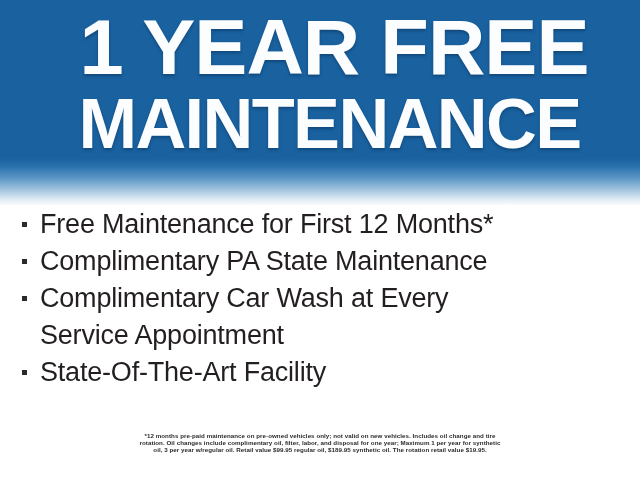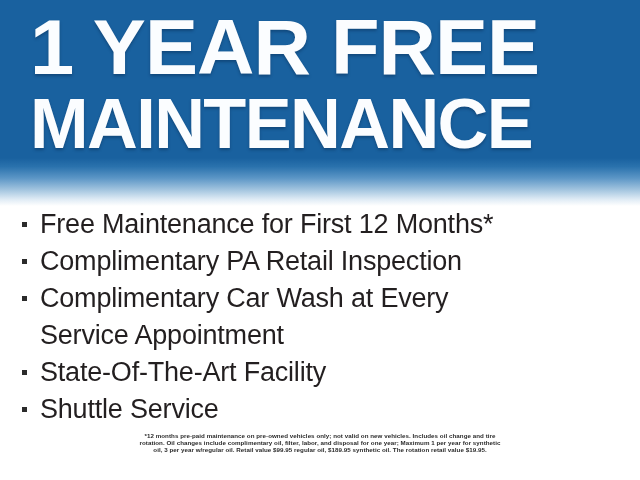--- a/index.html
+++ b/index.html
@@ -23,20 +23,21 @@
 
   
   .header {
     position: absolute;
     left: 0;
     top: 0;
     width: 640px;
     height: 166px;
     background: #19619f;
     overflow: hidden;
+    text-align: center;
   }
 
   .headline {
     position: absolute;
     left: 30px;
     top: 7px;
     width: 596px;
   }
 
   .headline-line {
@@ -154,34 +155,30 @@
 
   <div class="fade"></div>
 
   <ul class="bullets">
     <li class="bullet-item">
       <span class="bullet-marker"></span>
       <span class="bullet-text">Free Maintenance for First 12 Months*</span>
     </li>
     <li class="bullet-item">
       <span class="bullet-marker"></span>
-      <span class="bullet-text">Complimentary PA Retail Inspection</span>
+      <span class="bullet-text">Complimentary PA State Maintenance</span>
     </li>
     <li class="bullet-item">
       <span class="bullet-marker"></span>
       <span class="bullet-text wrapped">Complimentary Car Wash at Every
 Service Appointment</span>
     </li>
     <li class="bullet-item">
       <span class="bullet-marker"></span>
       <span class="bullet-text">State-Of-The-Art Facility</span>
-    </li>
-    <li class="bullet-item">
-      <span class="bullet-marker"></span>
-      <span class="bullet-text">Shuttle Service</span>
     </li>
   </ul>
 
   <div class="fineprint">
     <span class="fineprint-line">*12 months pre-paid maintenance on pre-owned vehicles only; not valid on new vehicles. Includes oil change and tire</span>
     <span class="fineprint-line">rotation. Oil changes include complimentary oil, filter, labor, and disposal for one year; Maximum 1 per year for synthetic</span>
     <span class="fineprint-line">oil, 3 per year w/regular oil. Retail value $99.95 regular oil, $189.95 synthetic oil. The rotation retail value $19.95.</span>
   </div>
 
 </div>

